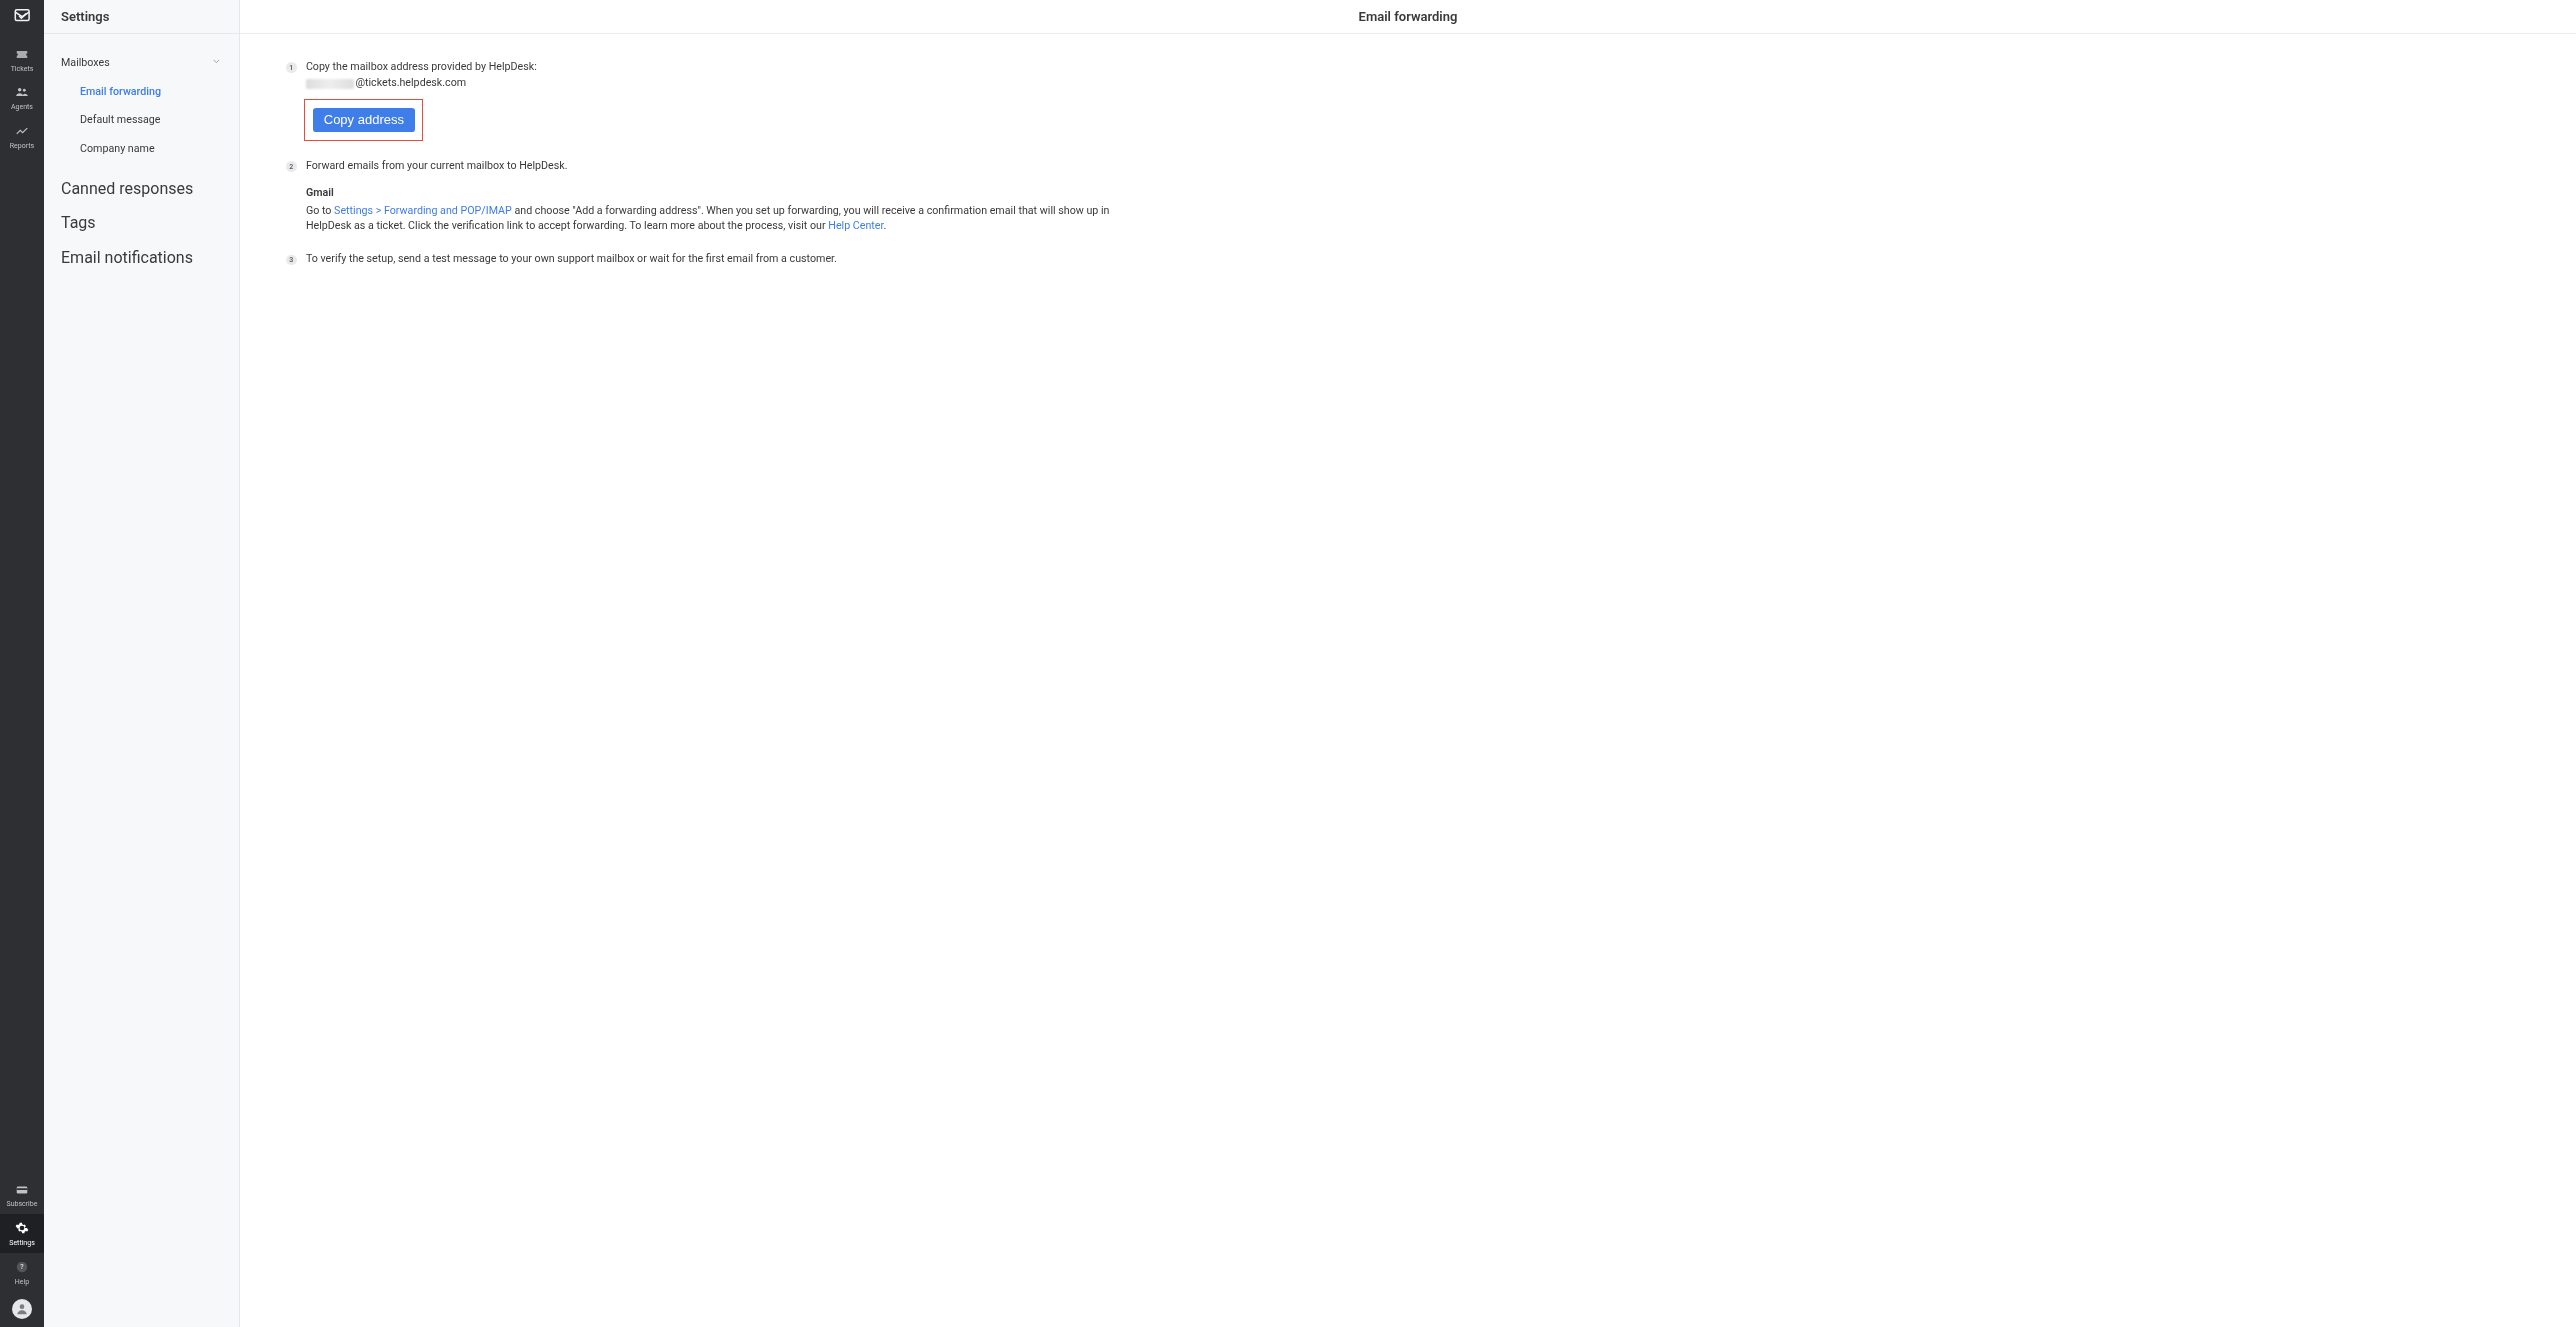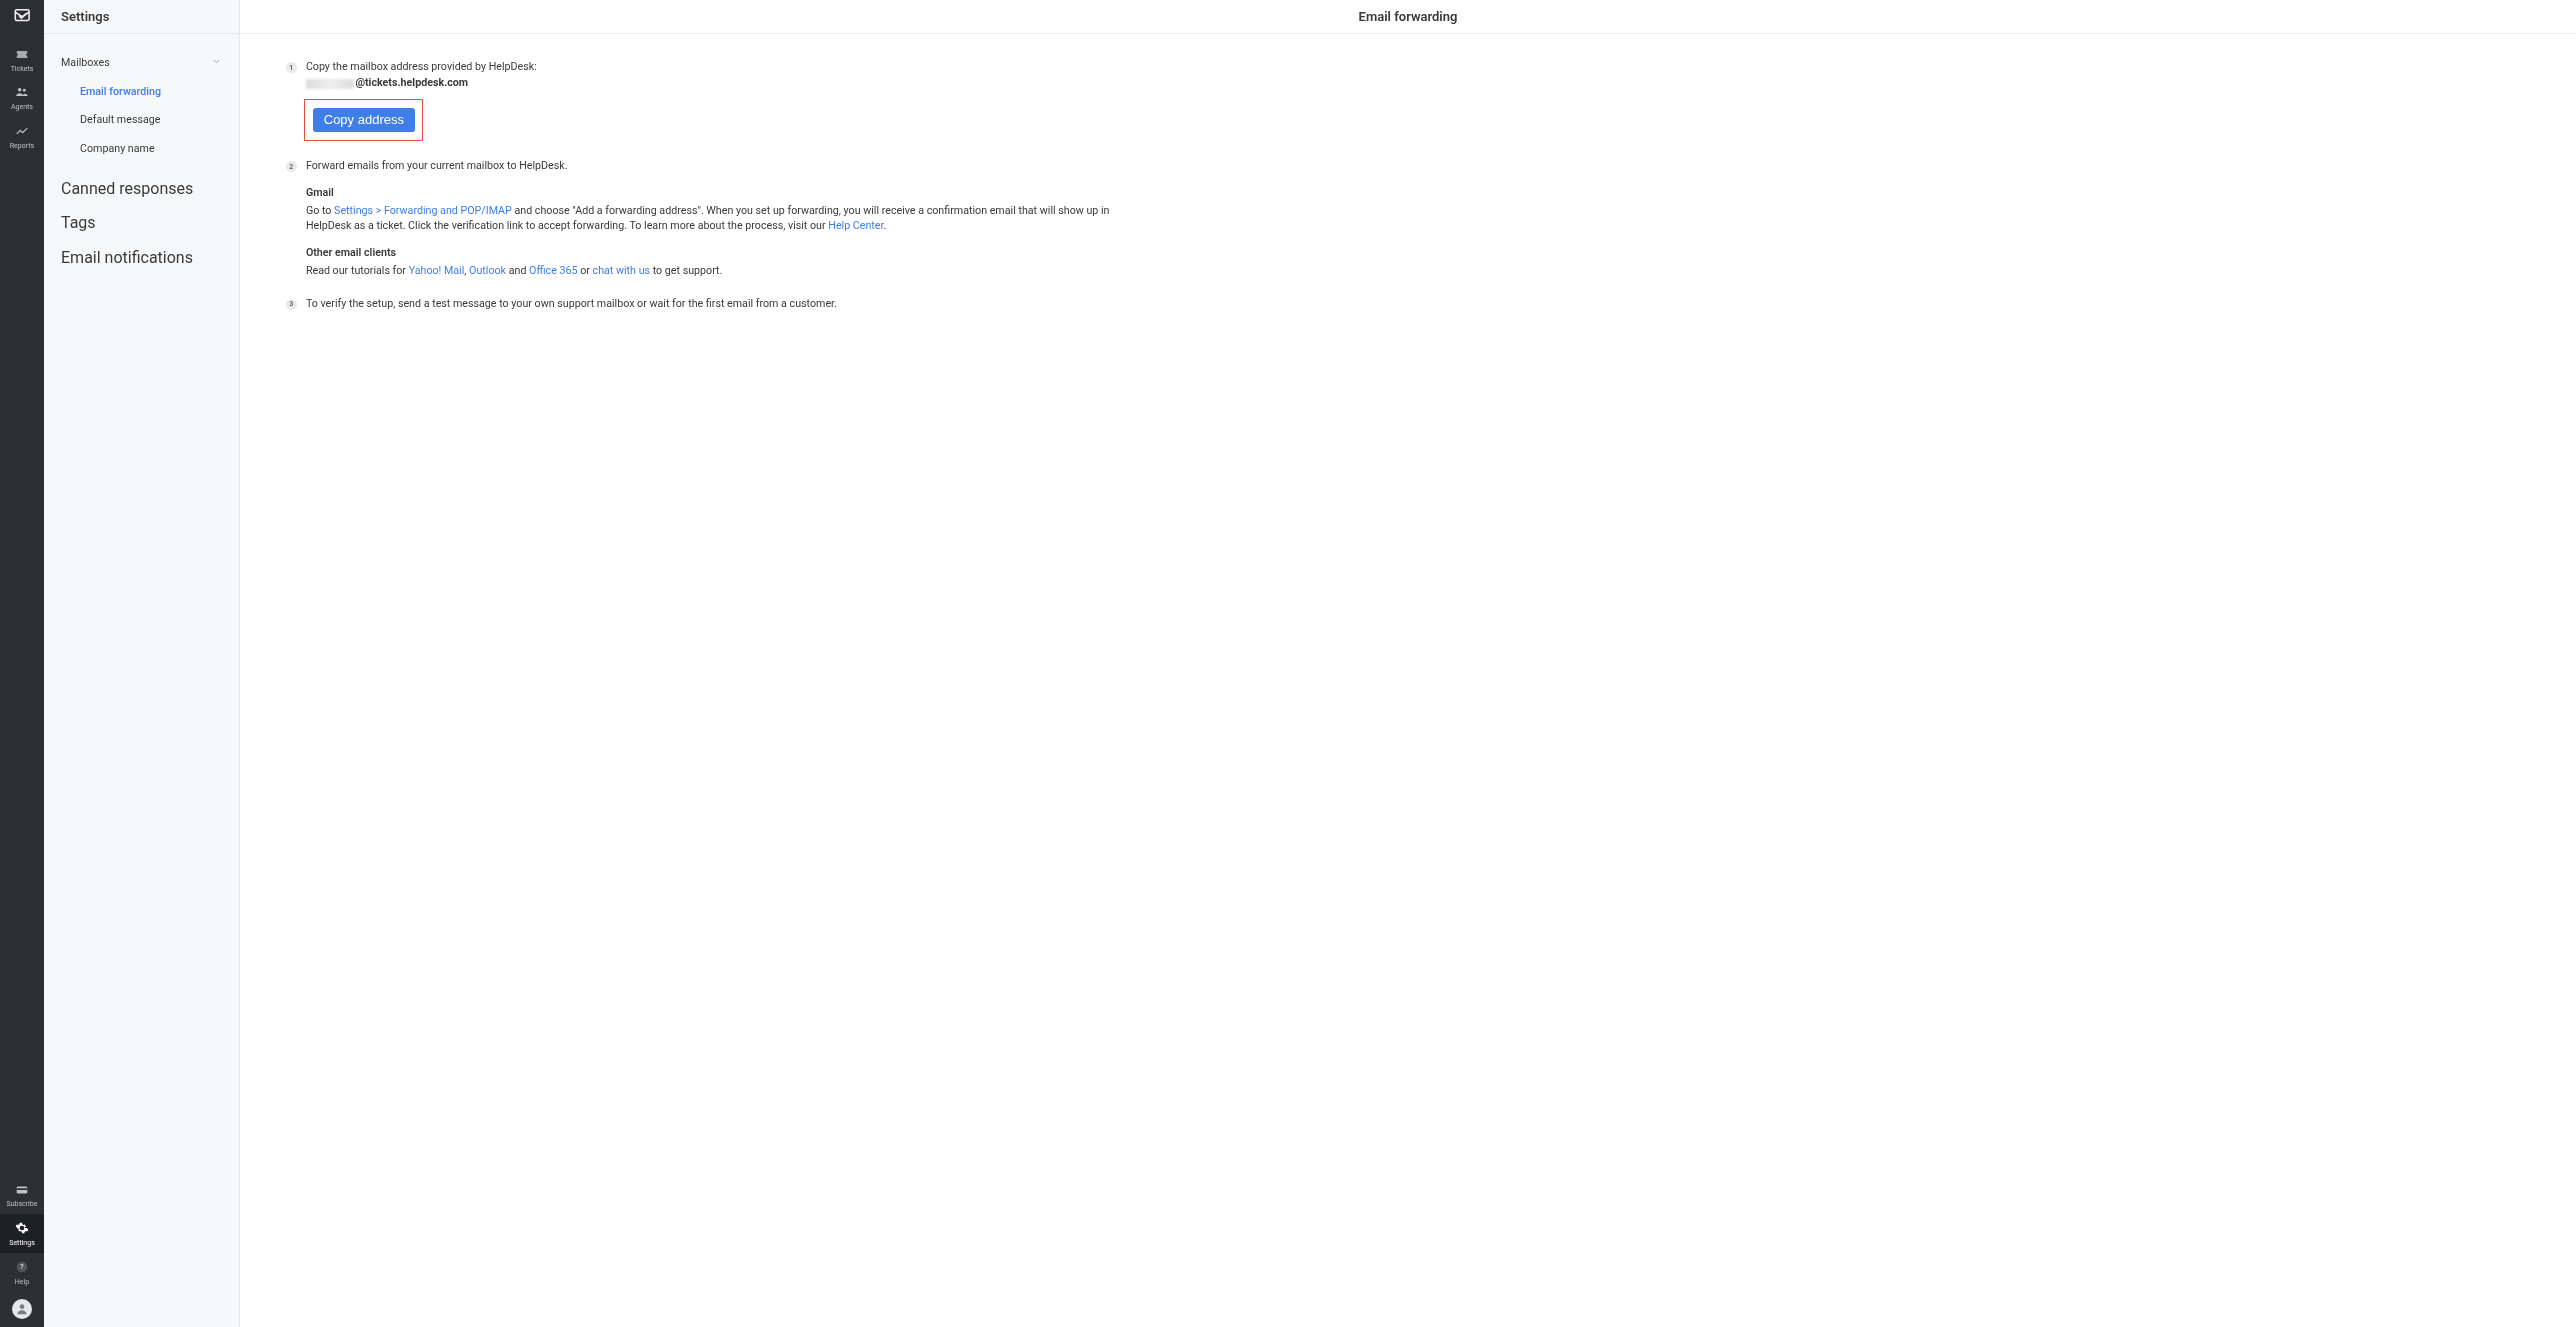--- a/index.html
+++ b/index.html
@@ -151,21 +151,21 @@
   .step-content { flex: 1; font-size: 10.7px; line-height: 1.4; color: #3a3a3a; }
   .mailbox-line { margin-top: 1.5px; display: flex; align-items: center; }
   .mailbox-blur {
     display: inline-block;
     width: 48px; height: 10.7px;
     background: linear-gradient(90deg, #ddd, #eee, #ddd);
     filter: blur(0.8px);
     border-radius: 1.5px;
     margin-right: 1.5px;
   }
-  .mailbox-domain { font-weight: 700; }
+  .mailbox-domain { font-weight: 400; }
   .copy-row {
     display: inline-block;
     border: 0.8px solid #e74c3c;
     padding: 7.7px 7.7px;
     margin-top: 7.7px;
     margin-left: -1.5px;
   }
   .copy-button {
     background: #3f7de8;
     color: #fff;
@@ -304,26 +304,20 @@
       <div class="step-content">
         <div>Forward emails from your current mailbox to HelpDesk.</div>
 
         <div class="sub-block">
           <div class="sub-heading">Gmail</div>
           <div class="para">
             <span>Go to </span><a class="link">Settings &gt; Forwarding and POP/IMAP</a><span> and choose "Add a forwarding address". When you set up forwarding, you will receive a confirmation email that will show up in HelpDesk as a ticket. Click the verification link to accept forwarding. To learn more about the process, visit our </span><a class="link">Help Center</a><span>.</span>
           </div>
         </div>
 
-        <div class="sub-block">
-          <div class="sub-heading">Other email clients</div>
-          <div class="para">
-            <span>Read our tutorials for </span><a class="link">Yahoo! Mail</a><span>, </span><a class="link">Outlook</a><span> and </span><a class="link">Office 365</a><span> or </span><a class="link">chat with us</a><span> to get support.</span>
-          </div>
-        </div>
       </div>
     </div>
 
     <div class="step">
       <div class="step-num">3</div>
       <div class="step-content">
         <div>To verify the setup, send a test message to your own support mailbox or wait for the first email from a customer.</div>
       </div>
     </div>
 

